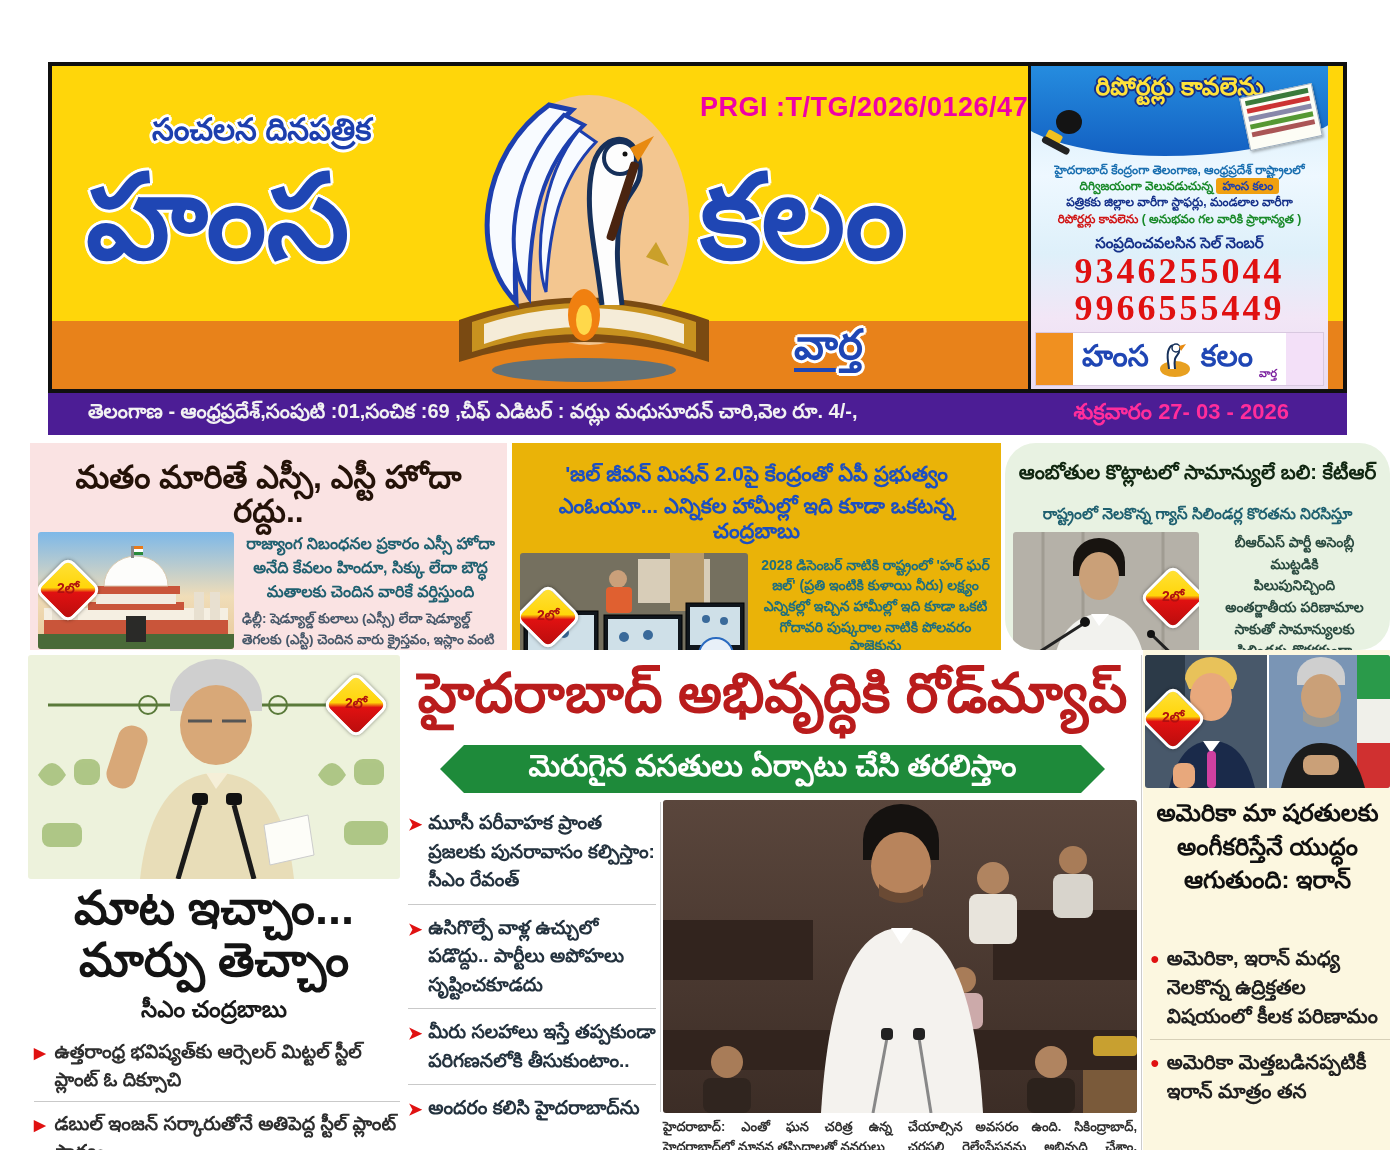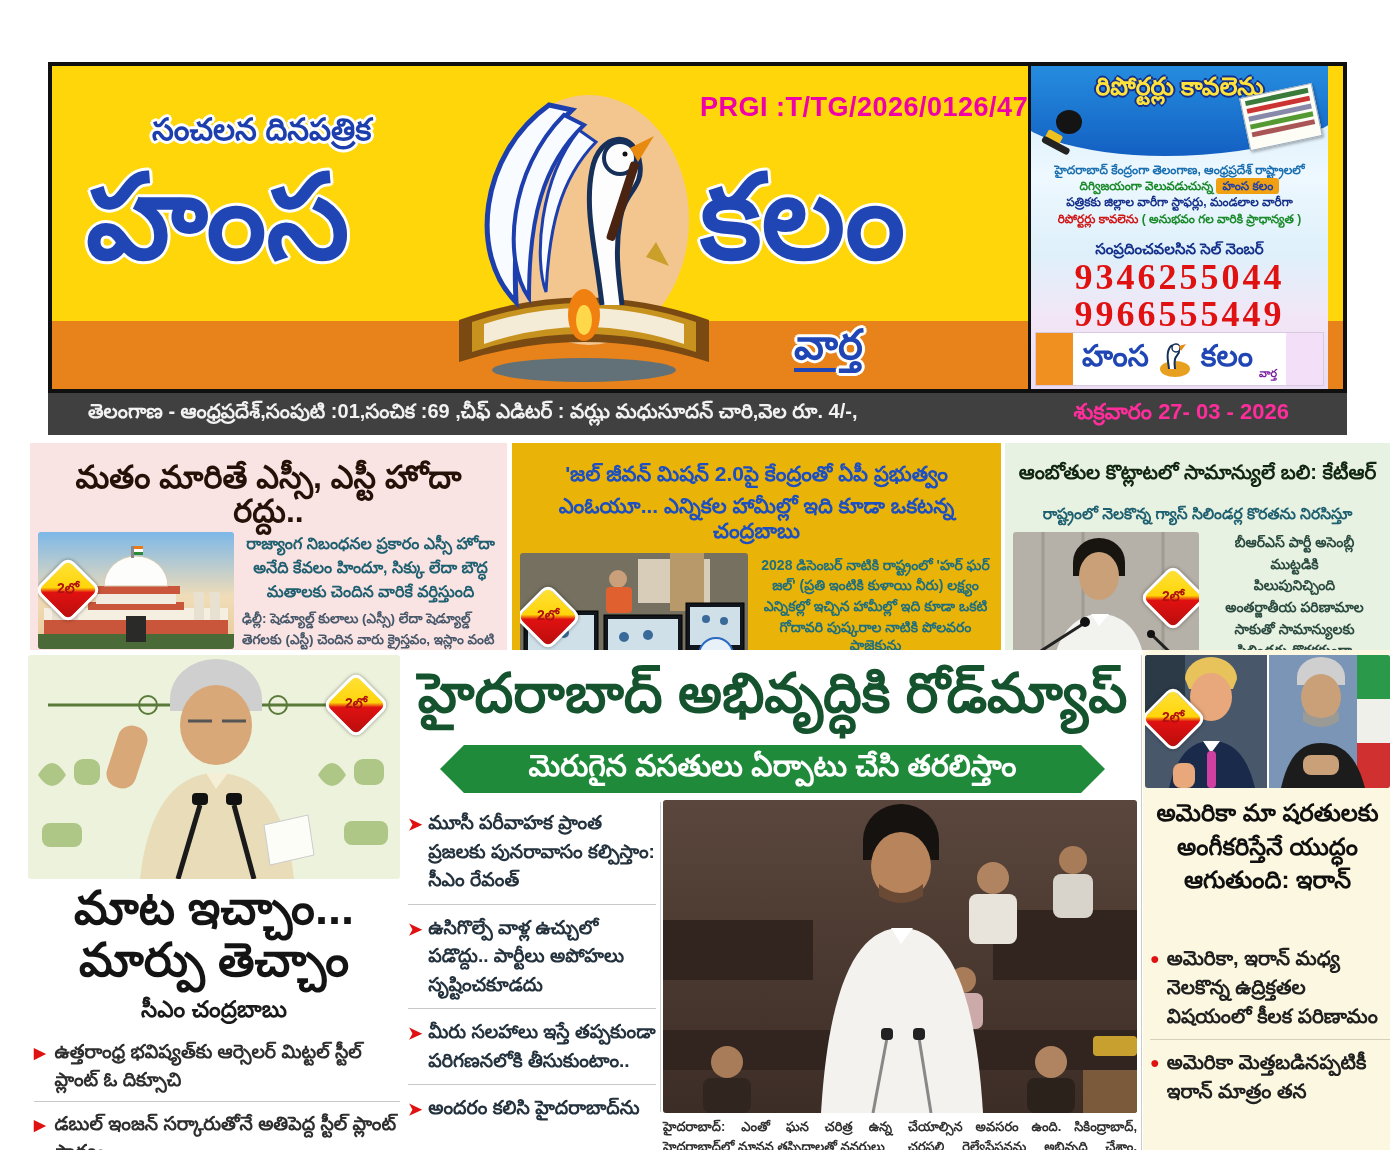--- a/index.html
+++ b/index.html
@@ -30,36 +30,36 @@
   .ad-paper i{display:block;height:5px;margin:3px 4px;background:#3a7a3a;}
   .ad-paper i:nth-child(2){background:#c33;}
   .ad-paper i:nth-child(3){background:#88a;}
   .ad-paper i:nth-child(4){background:#593;}
   .ad-paper i:nth-child(5){background:#a55;}
   .ad-body{position:absolute;top:96px;left:6px;right:6px;text-align:center;line-height:1.35;}
   .adl{font-size:12px;font-weight:bold;}
   .adl1{color:#1a6fb0;} .adl2{color:#1a8a2a;} .adl3{color:#15308a;}
   .adl4 .r{color:#d01515;} .adl4 .g{color:#1a8a2a;}
   .ad-logo-chip{display:inline-block;background:#f0a010;color:#1d3fae;padding:0 6px;border-radius:3px;font-size:12px;font-weight:900;}
-  .ad-contact{font-size:15px;font-weight:900;color:#15308a;margin-top:12px;}
+  .ad-contact{font-size:15px;font-weight:900;color:#15308a;margin-top:6px;}
   .ad-phone{font-family:"Liberation Serif",serif;font-size:36px;font-weight:900;color:#e01111;line-height:1.02;letter-spacing:3px;}
   .ad-footer{position:absolute;bottom:3px;left:4px;right:4px;height:52px;display:flex;align-items:center;justify-content:center;gap:6px;
     background:linear-gradient(90deg,#f09020 0 13%,#ffffff 13% 87%,#f3e0f8 87% 100%);border:1px solid #d8c8e0;}
   .ad-f-title{font-size:30px;font-weight:900;color:#1f46b4;}
   .ad-f-vaarta{font-size:11px;font-weight:900;color:#7a1f9e;align-self:flex-end;margin-bottom:3px;}
   
-  .dateline{position:absolute;left:48px;top:393px;width:1299px;height:42px;background:#404040;box-sizing:border-box;
+  .dateline{position:absolute;left:48px;top:393px;width:1299px;height:42px;background:#4c1d95;box-sizing:border-box;
     display:flex;align-items:center;padding:0 58px 0 40px;}
   .date-left{color:#f2f2f2;font-size:20px;font-weight:bold;white-space:nowrap;}
   .date-right{margin-left:auto;color:#ff2d9b;font-size:22px;font-weight:bold;white-space:nowrap;}
   
   .panel{position:absolute;top:443px;height:207px;box-sizing:border-box;padding:18px 8px;overflow:hidden;}
   .panel-a{left:30px;width:477px;background:#fae3e3;}
   .panel-b{left:512px;width:489px;background:#eab308;}
-  .panel-c{left:1005px;width:385px;background:#e8f2e2;}
+  .panel-c{left:1005px;width:385px;background:#e8f2e2;border-radius:31px;}
   .pa-head{font-size:32px;font-weight:900;color:#241208;text-align:center;line-height:1.05;}
   .pa-sub{font-size:16px;font-weight:bold;color:#8a2018;text-align:center;margin-top:2px;}
   .pa-row{display:flex;gap:8px;margin-top:4px;}
   .imgbox{position:relative;flex:0 0 auto;overflow:hidden;border-radius:3px;}
   .pa-img{width:196px;height:117px;}
   .pa-right{flex:1;}
   .pa-hl{font-size:16px;font-weight:bold;color:#1f6070;text-align:center;line-height:1.5;}
   .pa-body{font-size:13.5px;font-weight:bold;color:#47586a;line-height:1.55;margin-top:5px;}
   .pb-head{font-size:21px;font-weight:bold;color:#1d4fc0;text-align:center;line-height:1.2;}
   .pb-head2{margin-top:7px;}
@@ -80,21 +80,21 @@
     font-size:14px;font-weight:900;color:#b01010;}
   
   .left-photo{position:absolute;left:28px;top:655px;width:372px;height:224px;overflow:hidden;}
   .ls-head{position:absolute;left:28px;top:882px;width:372px;text-align:center;font-size:47px;font-weight:900;color:#141414;line-height:1.1;}
   .ls-byline{position:absolute;left:28px;top:996px;width:372px;text-align:center;font-size:23px;font-weight:bold;color:#1a1a1a;}
   .ls-bullets{position:absolute;left:34px;top:1030px;width:366px;}
   .ls-b{display:flex;gap:9px;font-size:19px;font-weight:bold;color:#2e2e2e;line-height:1.45;padding:8px 0;border-bottom:1px solid #c9c9c9;}
   .ls-b:last-child{border-bottom:none;}
   .mark-tri{color:#e01111;font-size:15px;margin-top:4px;flex:0 0 auto;}
   
-  .center-head{position:absolute;left:405px;top:660px;width:735px;text-align:center;font-size:55px;font-weight:900;color:#14532d;line-height:1.2;}
+  .center-head{position:absolute;left:405px;top:660px;width:735px;text-align:center;font-size:55px;font-weight:900;color:#b91c1c;line-height:1.2;}
   .center-banner{position:absolute;left:440px;top:745px;width:665px;height:48px;background:#1e8a3a;
     clip-path:polygon(24px 0,calc(100% - 24px) 0,100% 50%,calc(100% - 24px) 100%,24px 100%,0 50%);
     display:flex;align-items:center;justify-content:center;color:#fff;font-size:30px;font-weight:900;}
   .center-bullets{position:absolute;left:408px;top:800px;width:248px;}
   .cb{display:flex;gap:6px;font-size:19px;font-weight:bold;color:#24323e;line-height:1.5;padding:9px 0;border-bottom:1px solid #c9c9c9;}
   .cb:last-child{border-bottom:none;}
   .mark-arr{color:#e01111;font-size:17px;margin-top:3px;flex:0 0 auto;}
   .main-photo{position:absolute;left:663px;top:800px;width:474px;height:313px;overflow:hidden;}
   .caption{position:absolute;left:663px;top:1117px;width:474px;display:flex;gap:16px;}
   .cap-col{flex:1;font-size:13px;font-weight:bold;color:#303030;line-height:1.5;text-align:justify;}

